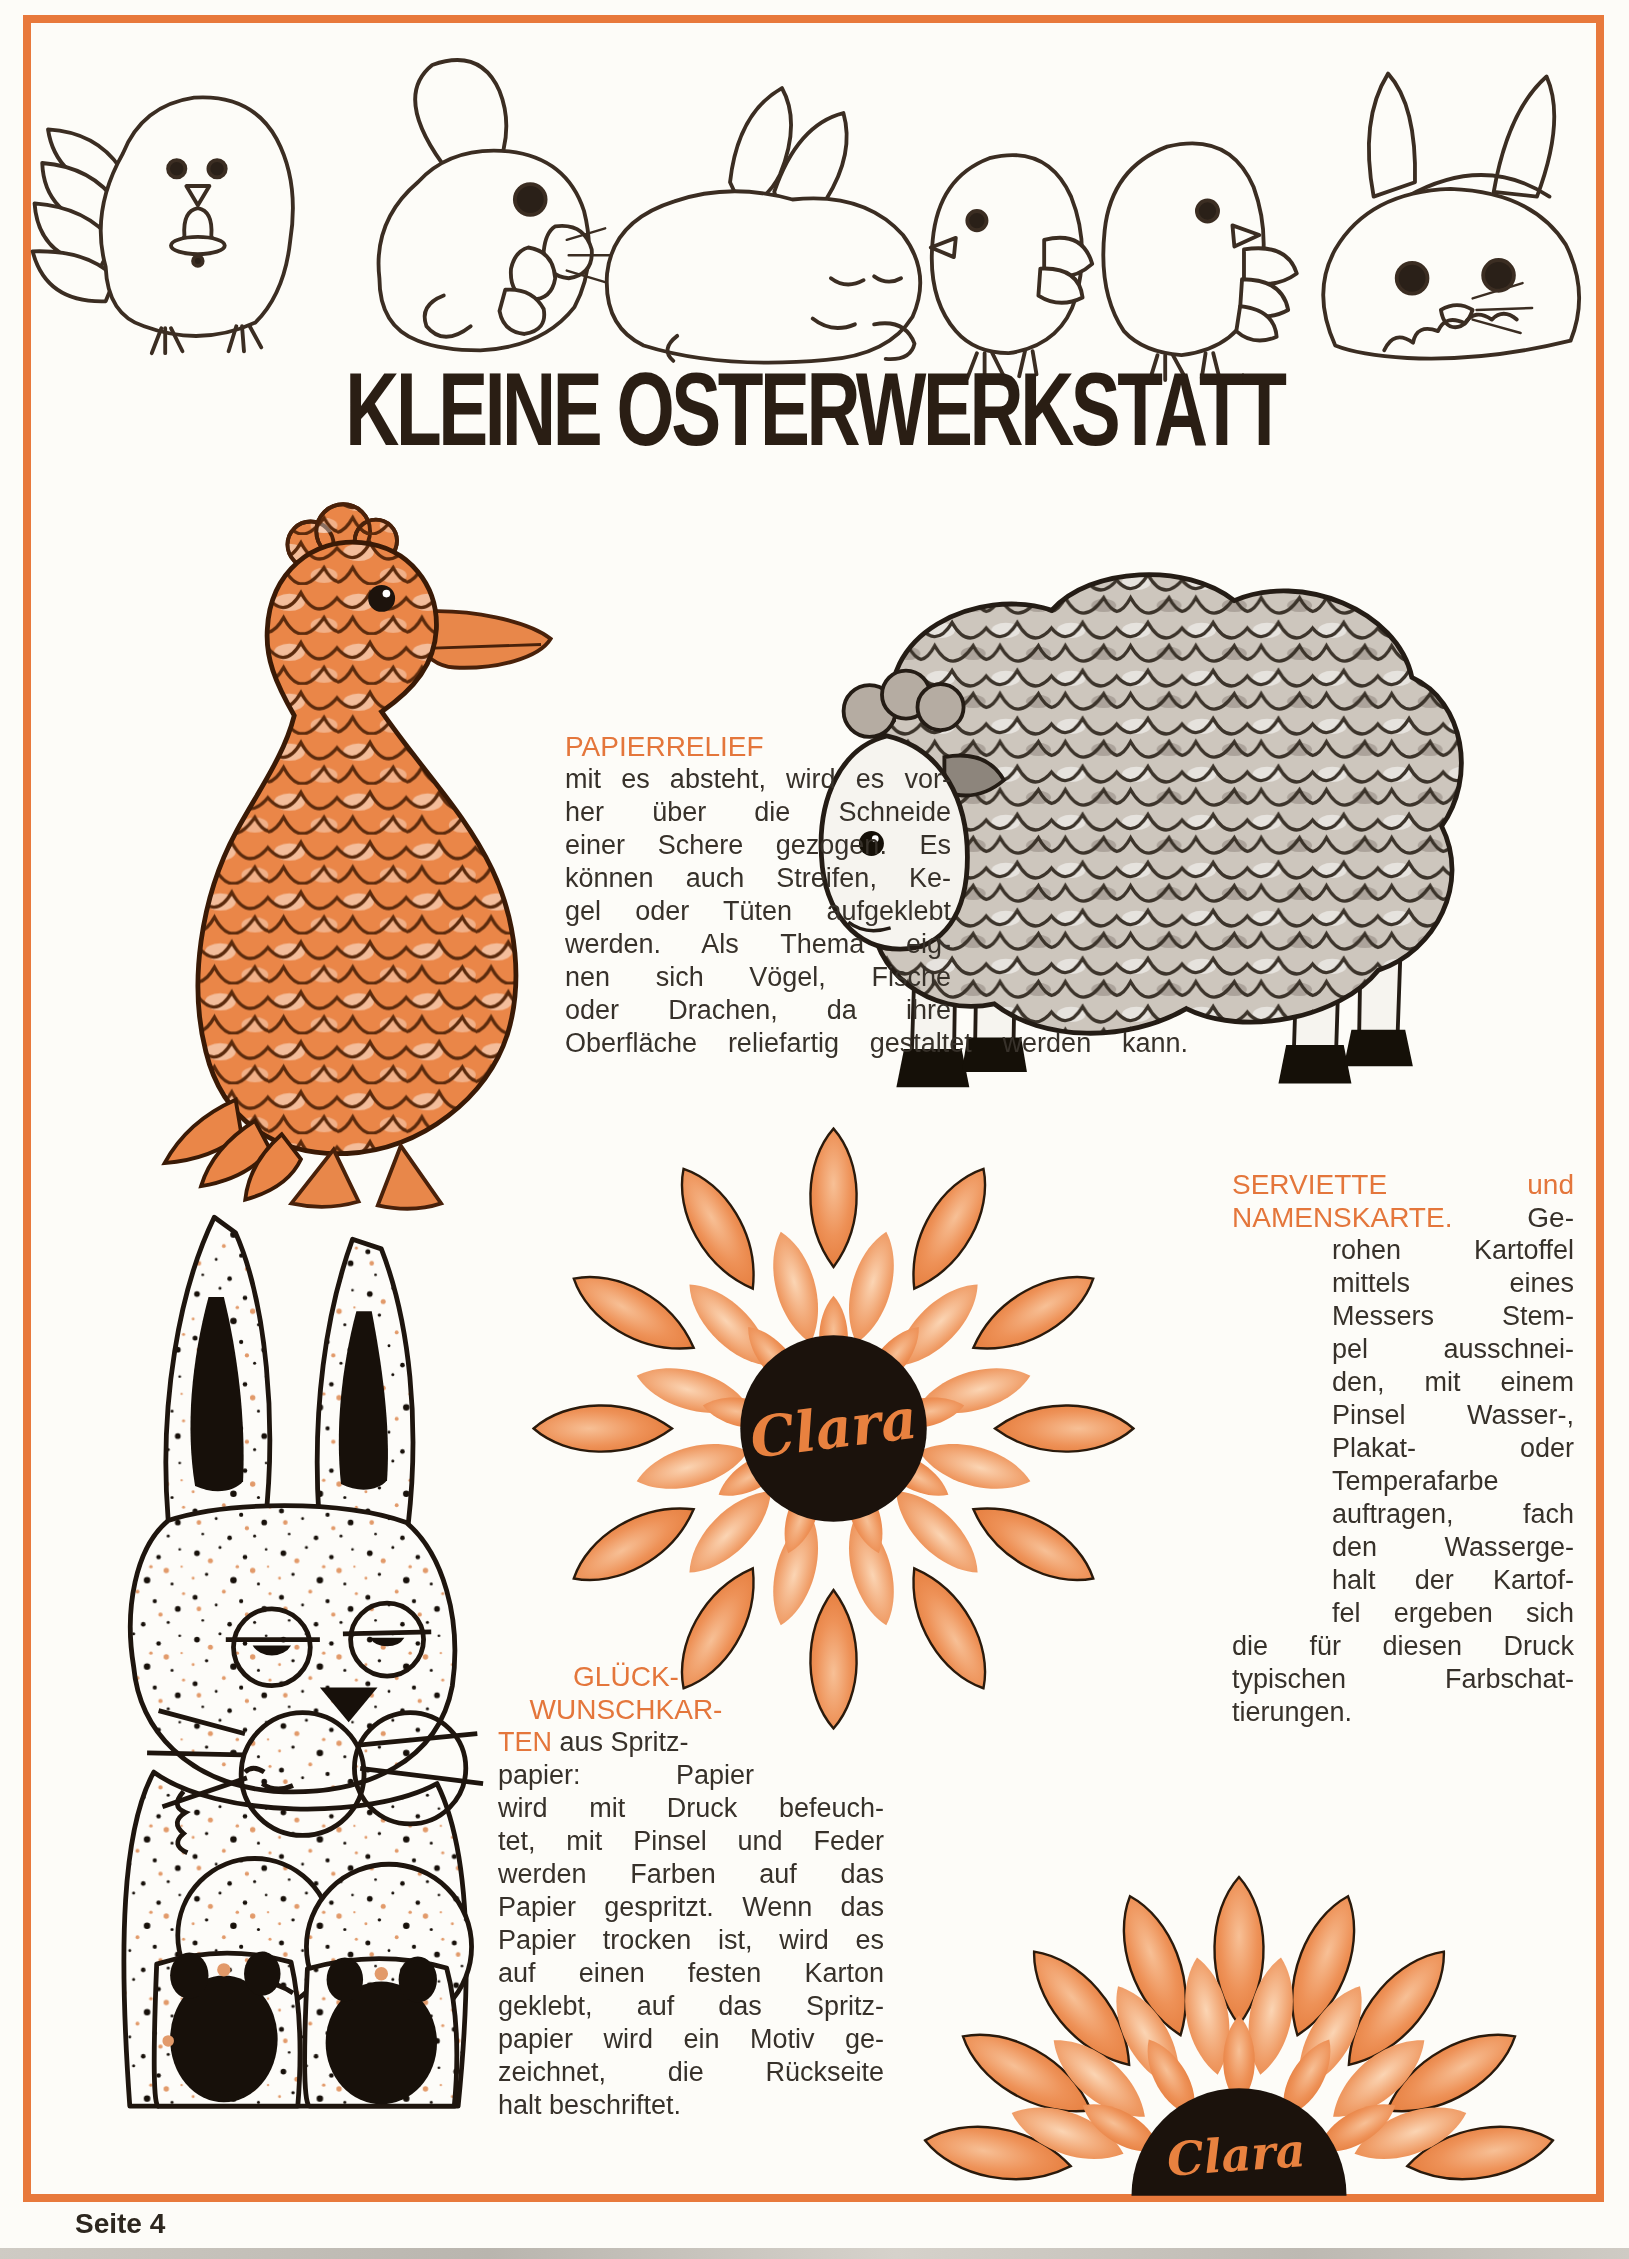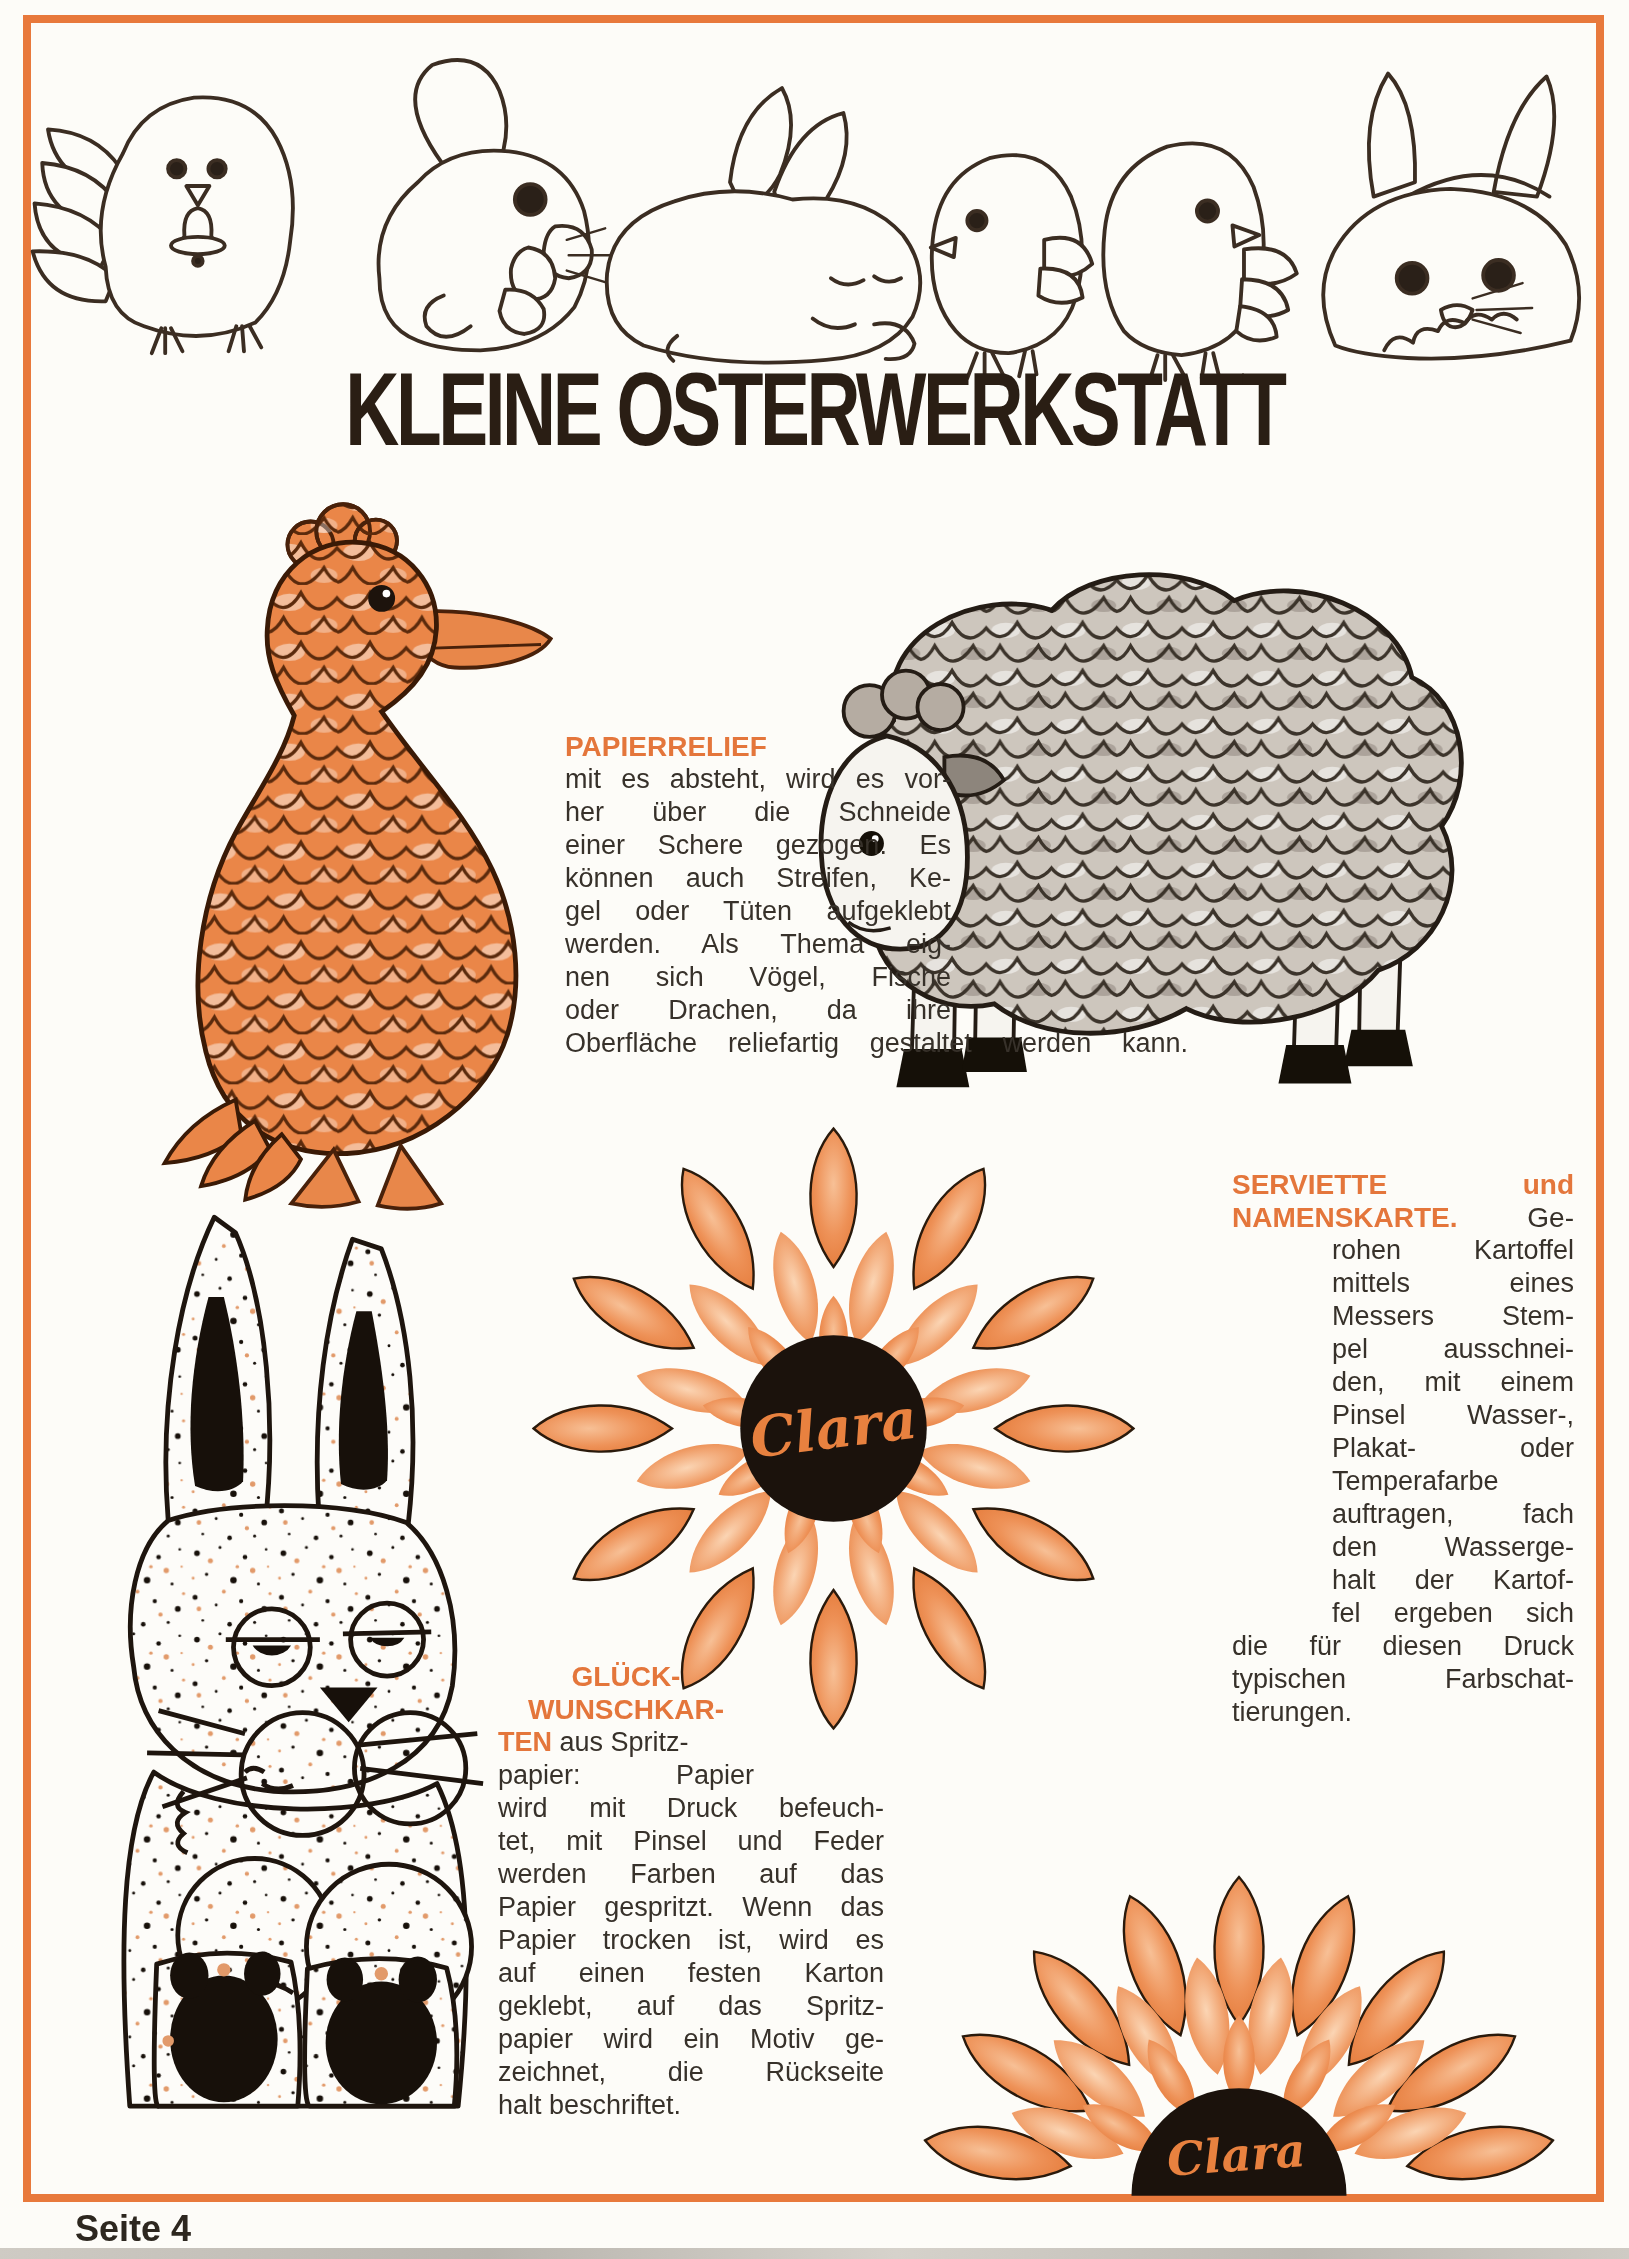--- a/index.html
+++ b/index.html
@@ -7,24 +7,24 @@
         font-family:"Liberation Sans",sans-serif;}
   .frame{position:absolute;left:23px;top:15.4px;width:1581px;height:2187px;
          border:8.6px solid #E8793C;box-sizing:border-box;background:transparent;}
   .title{position:absolute;left:0;top:357px;width:100%;text-align:center;
          font-weight:bold;font-size:104px;line-height:104px;color:#2a1e14;
          letter-spacing:-4.8px;transform:scaleX(.72);white-space:nowrap;}
   .copy{position:absolute;font-size:27px;line-height:33px;color:#37312a;}
   .jline{text-align:justify;text-align-last:justify;}
   .lline{text-align:left;}
   .cline{text-align:center;}
-  .orange{color:#E4763B;font-weight:bold;}
+  .orange{color:#E4763B;}
   .narrow{width:256px;}
   .indent-block{width:242px;margin-left:auto;}
-  .pagenum{position:absolute;left:75px;top:2208px;font-size:36px;font-weight:bold;color:#2d271f;}
+  .pagenum{position:absolute;left:75px;top:2208px;font-size:28px;font-weight:bold;color:#2d271f;}
   .scanstrip{position:absolute;left:0;bottom:0;width:100%;height:12.5px;
              background:linear-gradient(90deg,#cfcbc4 0%,#b9b5ae 30%,#d6d2cb 55%,#bdb9b2 80%,#cfcbc4 100%);}
   svg{position:absolute;overflow:visible;}
   svg text.script{font-family:"DejaVu Serif",serif;font-style:italic;font-weight:bold;fill:#E8813F;}
 </style>
 </head>
 <body>
 
 <div class="page">
 

